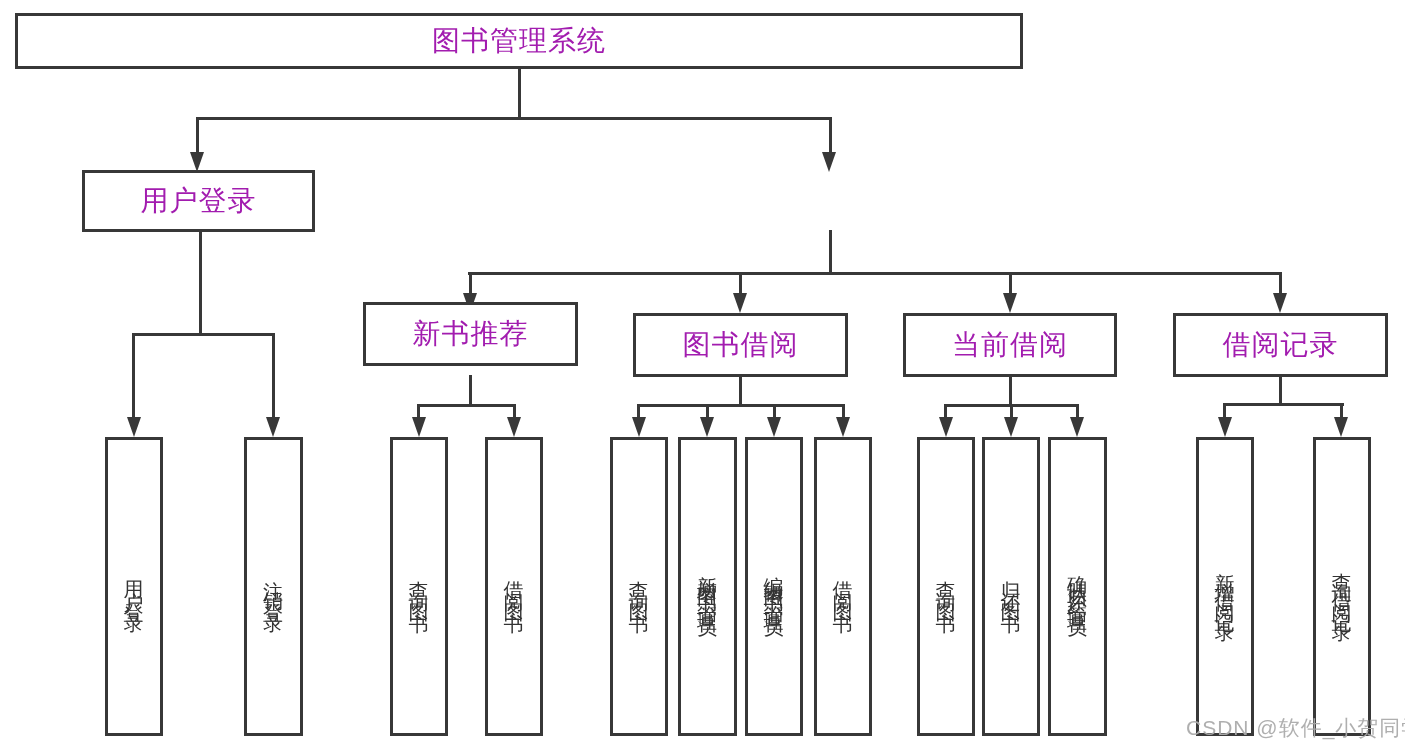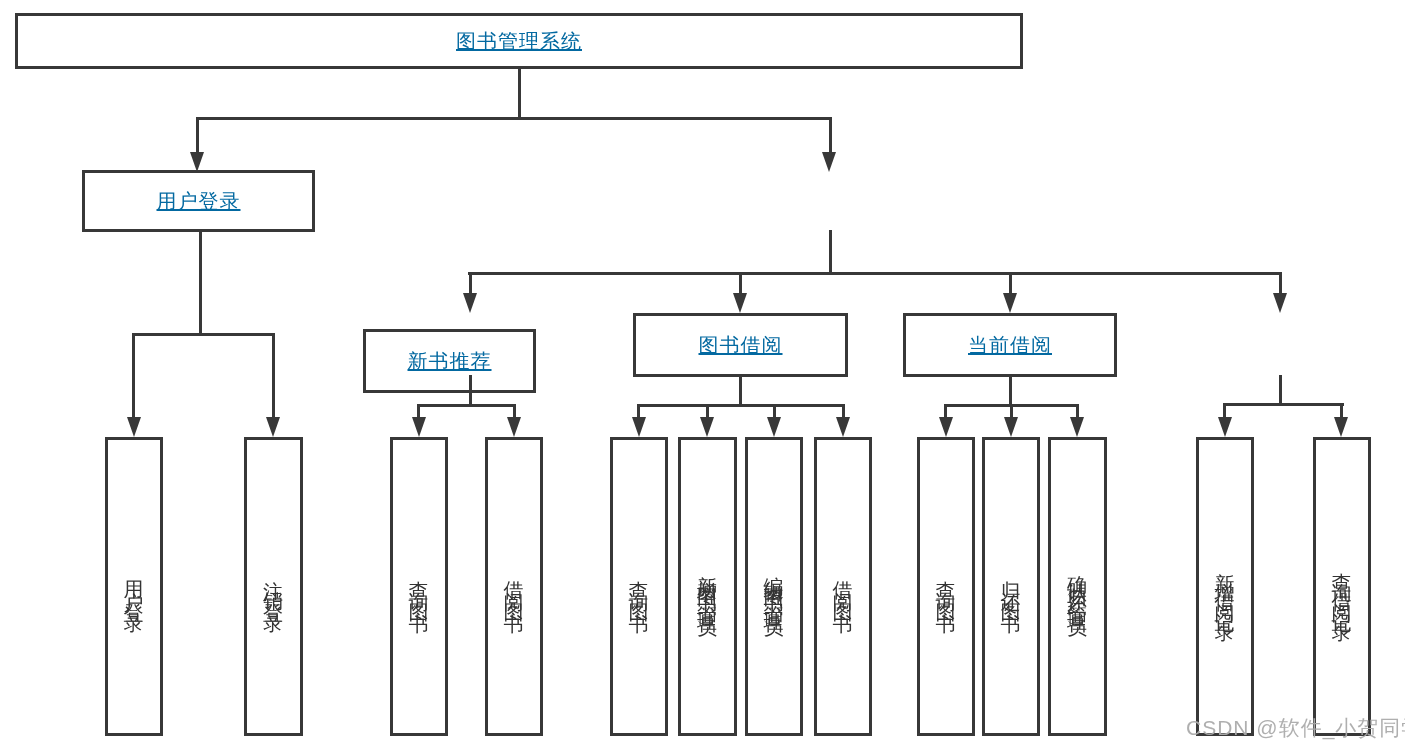--- a/index.html
+++ b/index.html
@@ -14,25 +14,24 @@
   .box{
     position:absolute;
     box-sizing:border-box;
     border:3px solid #383838;
     background:#ffffff;
     display:flex;
     align-items:center;
     justify-content:center;
   }
   .hlabel{
-    font-size:20px;
+    font-size:28px;
     letter-spacing:1px;
-    color:#0369a1;
+    color:#a21caf;
     white-space:nowrap;
-    text-decoration:underline;
   }
   .vt{
     writing-mode:vertical-rl;
     text-orientation:mixed;
     line-height:1;
     font-size:20px;
     color:#333333;
     white-space:nowrap;
   }
   .ls-lg{letter-spacing:11px;}
@@ -89,28 +88,31 @@
   <div class="hline" style="left:468px;top:272px;width:814px"></div>
   <div class="vline" style="left:469px;top:272px;height:26px"></div>
   <div class="arrow" style="left:463px;top:293px"></div>
   <div class="vline" style="left:739px;top:272px;height:26px"></div>
   <div class="arrow" style="left:733px;top:293px"></div>
   <div class="vline" style="left:1009px;top:272px;height:26px"></div>
   <div class="arrow" style="left:1003px;top:293px"></div>
   <div class="vline" style="left:1279px;top:272px;height:26px"></div>
   <div class="arrow" style="left:1273px;top:293px"></div>
 
-  <div class="box" style="left:363px;top:329px;width:173px;height:64px">
+  <div class="box" style="left:363px;top:302px;width:215px;height:64px">
     <span class="hlabel">新书推荐</span>
   </div>
   <div class="box" style="left:633px;top:313px;width:215px;height:64px">
     <span class="hlabel">图书借阅</span>
   </div>
   <div class="box" style="left:903px;top:313px;width:214px;height:64px">
     <span class="hlabel">当前借阅</span>
+  </div>
+  <div class="box" style="left:1173px;top:313px;width:215px;height:64px">
+    <span class="hlabel">借阅记录</span>
   </div>
 
   <div class="vline" style="left:469px;top:375px;height:31px"></div>
   <div class="hline" style="left:417px;top:404px;width:99px"></div>
   <div class="vline" style="left:417px;top:404px;height:17px"></div>
   <div class="arrow" style="left:412px;top:417px"></div>
   <div class="vline" style="left:513px;top:404px;height:17px"></div>
   <div class="arrow" style="left:507px;top:417px"></div>
 
   <div class="vline" style="left:739px;top:375px;height:31px"></div>

